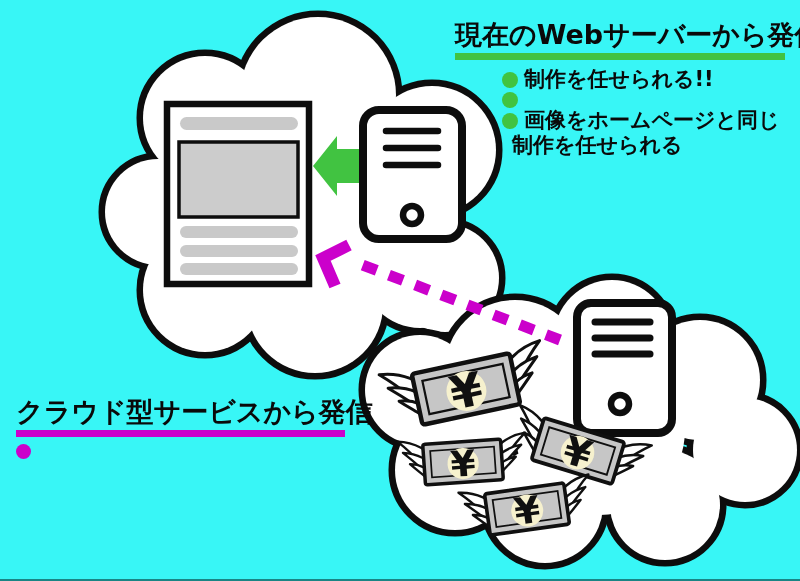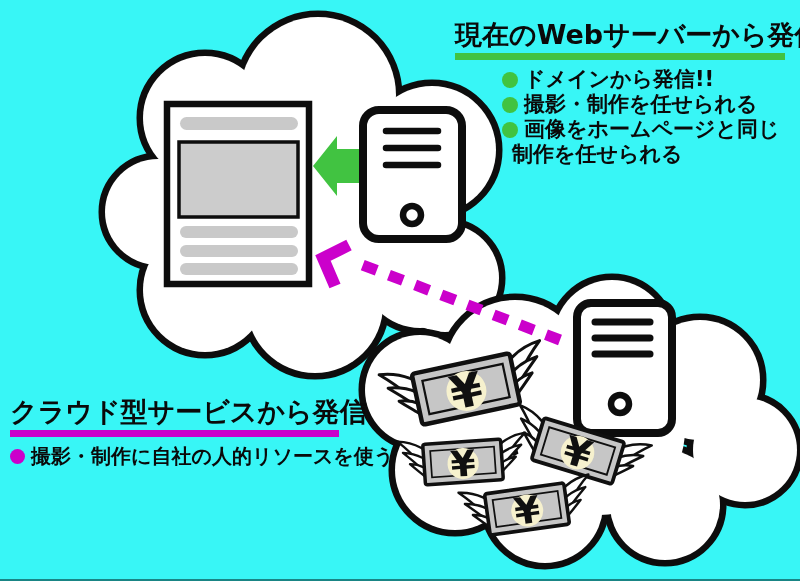--- a/index.html
+++ b/index.html
@@ -28,21 +28,21 @@
   .dash-head{stroke:var(--magenta);stroke-width:12;fill:none;stroke-linejoin:miter;stroke-linecap:butt;}
   .wing path{fill:#ffffff;stroke:#101010;stroke-width:3;stroke-linejoin:round;}
   .bill-body{fill:var(--gray-bill);stroke:#101010;stroke-width:4.5;}
   .bill-inner{fill:none;stroke:#101010;stroke-width:2.2;}
   .bill-cream{fill:var(--cream);}
   .bill-yen{font-family:"DejaVu Sans",sans-serif;font-size:46px;font-weight:bold;
             fill:#101010;text-anchor:middle;}
   
   .text-block{position:absolute;z-index:5;}
   .block-top{left:455px;top:20px;}
-  .block-bottom{left:10px;top:397px;}
+  .block-bottom{left:16px;top:397px;}
   .h-title{font-weight:bold;font-size:27px;line-height:30px;white-space:nowrap;
            letter-spacing:0px;color:#0a0a0a;}
   .underline{height:7px;margin-top:3px;}
   .underline.green{background:var(--green);width:330px;}
   .underline.magenta{background:var(--magenta);width:329px;}
   .bullet-rows{margin-top:7px;}
   .block-top .bullet-rows{margin-left:47px;}
   .row{display:flex;align-items:center;gap:6px;font-weight:bold;font-size:21px;
        line-height:25px;white-space:nowrap;}
   .block-bottom .row{font-size:20px;}
@@ -166,41 +166,39 @@
       <polyline class="dash-head" points="349,245 323,258 335,286"></polyline>
     </g>
   </svg>
 
   <div class="text-block block-top">
     <div class="h-title">現在のWebサーバーから発信</div>
     <div class="underline green"></div>
     <div class="bullet-rows">
       <div class="row">
         <span class="dot green"></span>
-        <span>ドメインから発信!!</span>
+        <span>制作を任せられる!!</span>
       </div>
       <div class="row">
         <span class="dot green"></span>
-        <span>撮影・制作を任せられる</span>
       </div>
       <div class="row">
         <span class="dot green"></span>
         <span>画像をホームページと同じ</span>
       </div>
       <div class="row indent">
         <span>制作を任せられる</span>
       </div>
     </div>
   </div>
 
   <div class="text-block block-bottom">
     <div class="h-title">クラウド型サービスから発信</div>
     <div class="underline magenta"></div>
     <div class="bullet-rows">
       <div class="row">
         <span class="dot magenta"></span>
-        <span>撮影・制作に自社の人的リソースを使う</span>
       </div>
     </div>
   </div>
 
   <div class="bottom-edge"></div>
 </div>
 
 </body></html>

